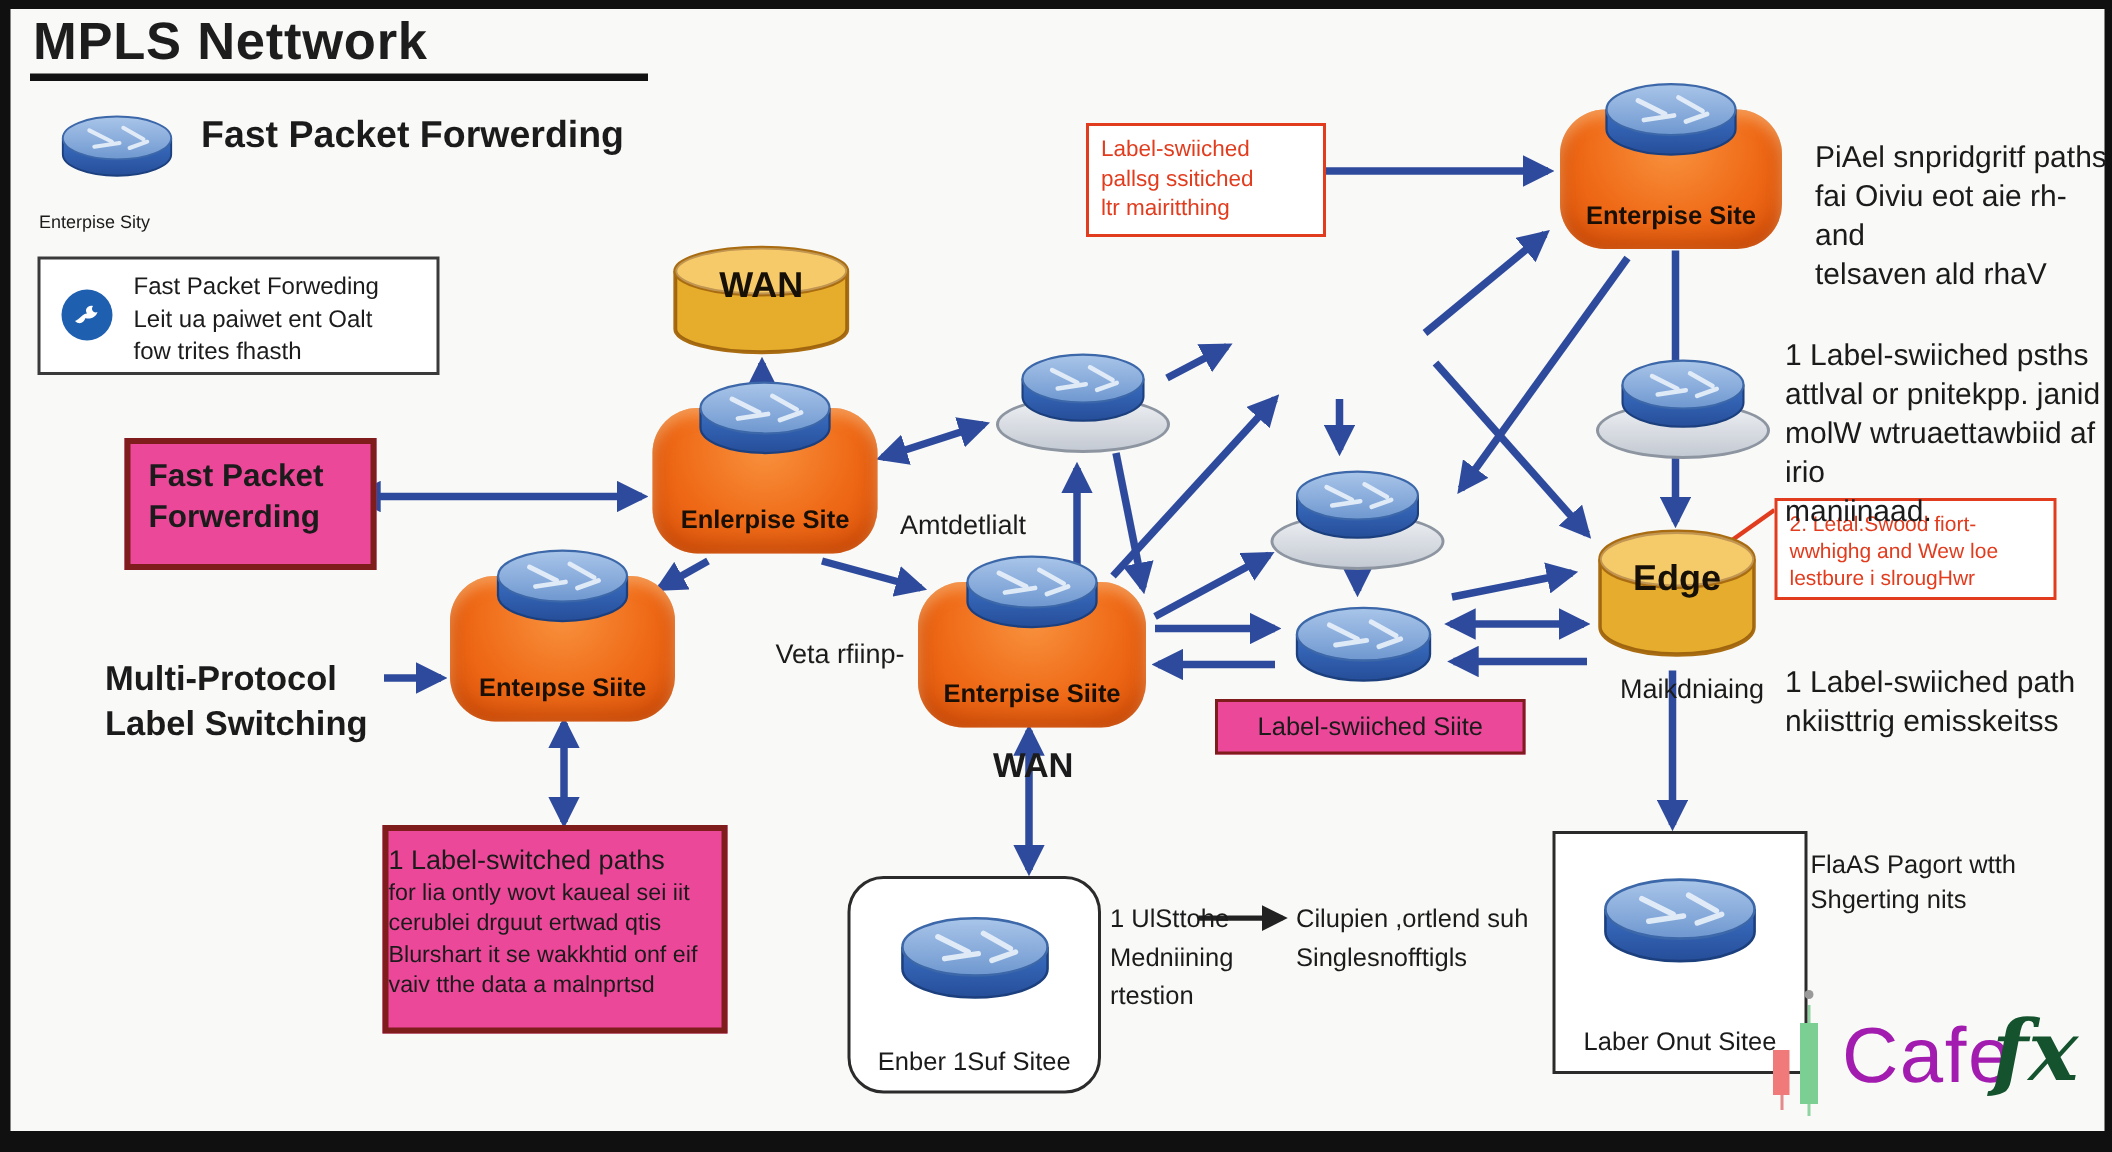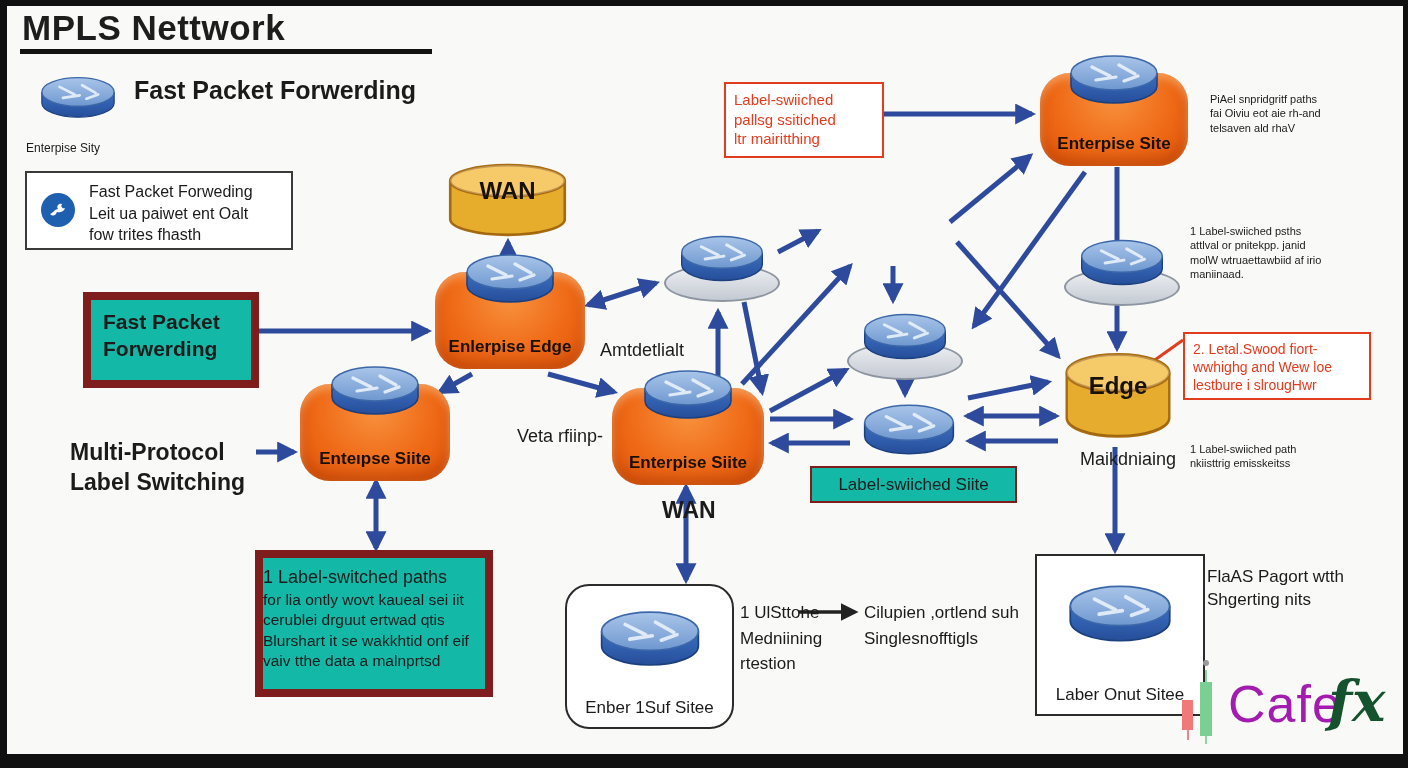--- a/index.html
+++ b/index.html
@@ -20,21 +20,21 @@
   
   #legend-router{position:absolute;left:36px;top:70px;}
   #legend-heading{position:absolute;left:134px;top:76px;font-size:25px;font-weight:800;}
   #legend-site-label{position:absolute;left:26px;top:141px;font-size:12px;}
   #legend-box{position:absolute;left:25px;top:171px;width:264px;height:75px;background:#fff;border:2px solid #3a3a3a;}
   #legend-box .circ{position:absolute;left:14px;top:20px;width:34px;height:34px;border-radius:50%;background:#1e5fb0;}
   #legend-box .circ svg{position:absolute;left:6px;top:7px;}
   #legend-box .lines{position:absolute;left:62px;top:8px;font-size:16px;line-height:1.35;}
 
   
-  .wbox{position:absolute;background:#14b8a6;border:8px solid #7f1d1d;}
+  .wbox{position:absolute;background:#ec4899;border:4px solid #7f1d1d;}
   #fpf-box{left:83px;top:292px;width:148px;height:72px;font-size:21px;font-weight:800;line-height:1.3;padding:8px 0 0 12px;}
   #mpls-label{position:absolute;left:70px;top:438px;font-size:23px;font-weight:800;line-height:1.3;}
 
   
   .site{position:absolute;border-radius:30px;
         background:radial-gradient(ellipse at 50% 28%,#f8913d 0%,#ef6a17 55%,#df540a 100%);
         box-shadow:inset 0 5px 9px rgba(255,200,140,.55), inset 0 -8px 14px rgba(150,45,0,.4);}
   .site .site-label{position:absolute;left:0;right:0;bottom:12px;text-align:center;font-weight:700;font-size:17px;color:#190f05;}
   .site .rsvg{position:absolute;left:50%;transform:translateX(-50%);top:-26px;}
   #site-lc{left:435px;top:272px;width:150px;height:97px;}
@@ -63,21 +63,21 @@
   #disc2{left:847px;top:306px;}
   #disc4{left:1064px;top:232px;}
   #router3{position:absolute;left:856px;top:396px;}
 
   
   .red-box{position:absolute;background:#fff;border:2.5px solid #e23c1e;color:#e23c1e;line-height:1.3;padding:6px 8px;}
   #red-box-1{left:724px;top:82px;width:140px;height:60px;font-size:15px;}
   #red-box-2{left:1183px;top:332px;width:168px;height:52px;font-size:14px;}
 
   
-  .ann{position:absolute;font-size:11px;line-height:1.3;}
+  .ann{position:absolute;font-size:20px;line-height:1.3;}
   #ann-right-top{left:1210px;top:92px;}
   #ann-right-mid{left:1190px;top:224px;}
   #ann-right-low{left:1190px;top:442px;}
   #ann-amtdetlialt{left:600px;top:339px;font-size:18px;}
   #ann-veta{left:517px;top:425px;font-size:18px;}
   #ann-wan-bold{left:662px;top:496px;font-size:23px;font-weight:800;}
   #ann-maikdniaing{left:1080px;top:448px;font-size:18px;}
   #ann-bottom-right{left:1207px;top:566px;font-size:17px;line-height:1.35;}
   #ls-site-box{left:810px;top:466px;width:203px;height:33px;font-size:17px;display:flex;align-items:center;justify-content:center;border-width:2px;}
 
@@ -224,21 +224,21 @@
     <svg class="cyl" viewBox="0 0 120 72" width="125" height="75" preserveAspectRatio="none">
         <use href="#sym-cyl"></use>
       </svg>
     <div class="cyl-label">WAN</div>
   </div>
 
   <div id="site-lc" class="site">
     <svg class="rsvg" viewBox="0 0 100 64" width="100" height="64">
         <use href="#sym-router"></use>
       </svg>
-    <div class="site-label">Enlerpise Edge</div>
+    <div class="site-label">Enlerpise Site</div>
   </div>
   <div id="site-left" class="site">
     <svg class="rsvg" viewBox="0 0 100 64" width="100" height="64">
         <use href="#sym-router"></use>
       </svg>
     <div class="site-label">Enteıpse Siite</div>
   </div>
   <div id="site-center" class="site">
     <svg class="rsvg" viewBox="0 0 100 64" width="100" height="64">
         <use href="#sym-router"></use>

